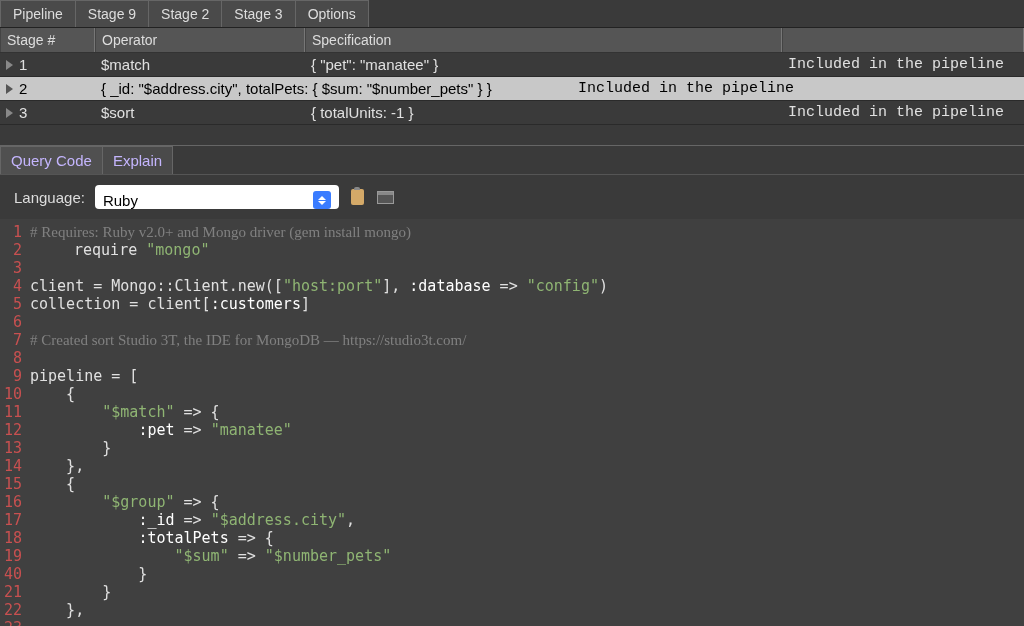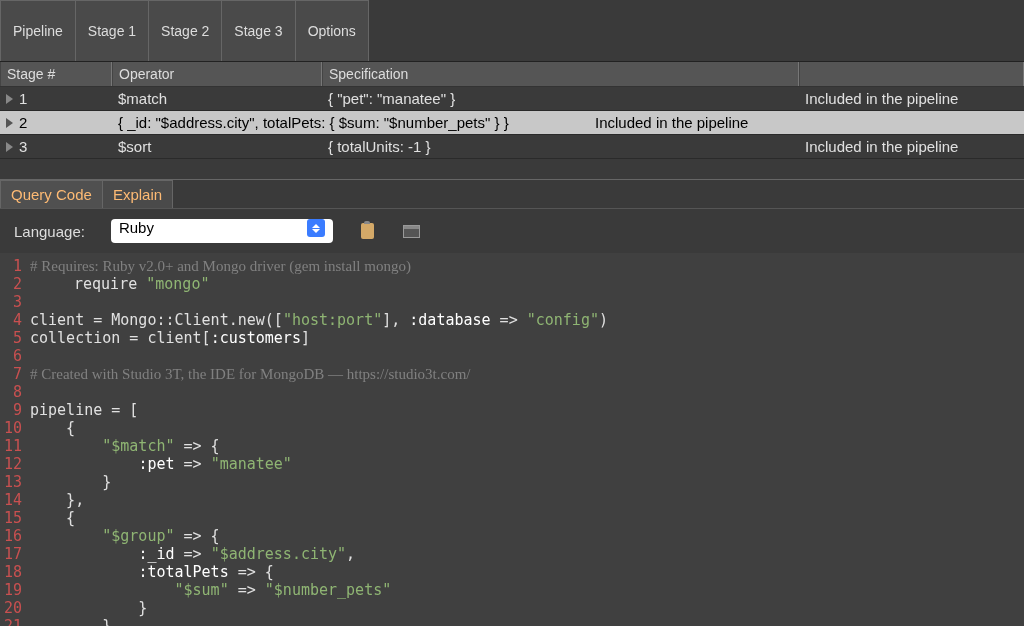--- a/index.html
+++ b/index.html
@@ -11,45 +11,45 @@
   width: 1024px;
   height: 626px;
   overflow: hidden;
 }
 .top-tabs {
   display: flex;
   border-bottom: 1px solid #222;
   background: #3a3a3a;
 }
 .top-tab {
-  padding: 22px 12px;
+  padding: 5px 12px;
   border: 1px solid #666;
   border-bottom: none;
   background: #4a4a4a;
   color: #ddd;
   font-size: 14px;
   margin-right: -1px;
   cursor: pointer;
 }
 .grid-header {
   display: flex;
   background: #555;
   border-bottom: 1px solid #333;
 }
 .grid-header-cell {
   padding: 4px 6px;
   border-right: 1px solid #777;
   border-left: 1px solid #444;
   color: #ddd;
   font-size: 14px;
 }
-.col-stage { width: 112px; }
+.col-stage { width: 95px; }
 .col-op { width: 210px; }
 .col-spec { width: 477px; }
-.col-status { flex: 1; }
+.col-status { flex: 1; font-family: Liberation Mono, monospace; }
 .grid-row {
   display: flex;
   background: #3a3a3a;
   border-bottom: 1px solid #2a2a2a;
   align-items: center;
 }
 .grid-row.selected { background: #c8c8c8; color: #000; }
 .grid-cell {
   padding: 3px 6px;
   font-size: 15px;
@@ -72,42 +72,42 @@
 }
 .lower-tabs {
   display: flex;
   background: #3a3a3a;
 }
 .lower-tab {
   padding: 5px 10px;
   border: 1px solid #666;
   border-bottom: none;
   background: #4a4a4a;
-  color: #fdba74;
+  color: #c4b5fd;
   font-size: 15px;
   margin-right: -1px;
   cursor: pointer;
 }
 .lower-tab.active { background: #505050; }
 .lang-bar {
   display: flex;
   align-items: center;
   padding: 10px 14px;
-  gap: 26px;
+  gap: 10px;
   border-top: 1px solid #555;
 }
 .lang-label { color: #ddd; font-size: 15px; }
 .lang-select {
   background: #fff;
   color: #000;
   border-radius: 4px;
   height: 24px;
   display: flex;
-  align-items: flex-start;
-  width: 222px;
+  align-items: flex-end;
+  width: 244px;
   position: relative;
   padding: 0 8px;
 }
 .lang-select .lang-text { flex: 1; font-size: 15px; }
 .lang-select .chevron-box {
   width: 18px; height: 18px;
   background: #3a7cff;
   border-radius: 3px;
   display: flex;
   flex-direction: column;
@@ -185,21 +185,21 @@
 .c-kw { color: #e0e0e0; margin-left: 44px; }
 .c-str { color: #8fb573; }
 .c-sym { color: #ffffff; }
 .c-plain { color: #e0e0e0; }
 </style>
 </head>
 <body>
 
 <div class="top-tabs" id="top-tabs">
     <div class="top-tab">Pipeline</div>
-    <div class="top-tab">Stage 1</div>
+    <div class="top-tab">Stage 9</div>
     <div class="top-tab">Stage 2</div>
     <div class="top-tab">Stage 3</div>
     <div class="top-tab">Options</div>
   </div>
 
 <div class="grid-header">
   <div class="grid-header-cell col-stage">Stage #</div>
   <div class="grid-header-cell col-op">Operator</div>
   <div class="grid-header-cell col-spec">Specification</div>
   <div class="grid-header-cell col-status"></div>
@@ -257,31 +257,31 @@
     </span>
   </div>
 
   <div class="code-area" id="code-area">
       <div class="code-line"><span class="gutter">1</span><span class="code-content"><span class="c-comment"># Requires: Ruby v2.0+ and Mongo driver (gem install mongo)</span></span></div>
       <div class="code-line"><span class="gutter">2</span><span class="code-content"><span class="c-kw">require </span><span class="c-str">"mongo"</span></span></div>
       <div class="code-line"><span class="gutter">3</span><span class="code-content">&nbsp;</span></div>
       <div class="code-line"><span class="gutter">4</span><span class="code-content"><span class="c-plain">client = Mongo::Client.new([</span><span class="c-str">"host:port"</span><span class="c-plain">], </span><span class="c-sym">:database</span><span class="c-plain"> =&gt; </span><span class="c-str">"config"</span><span class="c-plain">)</span></span></div>
       <div class="code-line"><span class="gutter">5</span><span class="code-content"><span class="c-plain">collection = client[</span><span class="c-sym">:customers</span><span class="c-plain">]</span></span></div>
       <div class="code-line"><span class="gutter">6</span><span class="code-content">&nbsp;</span></div>
-      <div class="code-line"><span class="gutter">7</span><span class="code-content"><span class="c-comment"># Created with Studio 3T, the IDE for MongoDB — https://studio3t.com/</span></span></div>
+      <div class="code-line"><span class="gutter">7</span><span class="code-content"><span class="c-comment"># Created sort Studio 3T, the IDE for MongoDB — https://studio3t.com/</span></span></div>
       <div class="code-line"><span class="gutter">8</span><span class="code-content">&nbsp;</span></div>
       <div class="code-line"><span class="gutter">9</span><span class="code-content"><span class="c-plain">pipeline = [</span></span></div>
       <div class="code-line"><span class="gutter">10</span><span class="code-content"><span class="c-plain">    {</span></span></div>
       <div class="code-line"><span class="gutter">11</span><span class="code-content"><span class="c-plain">        </span><span class="c-str">"$match"</span><span class="c-plain"> =&gt; {</span></span></div>
       <div class="code-line"><span class="gutter">12</span><span class="code-content"><span class="c-plain">            </span><span class="c-sym">:pet</span><span class="c-plain"> =&gt; </span><span class="c-str">"manatee"</span></span></div>
       <div class="code-line"><span class="gutter">13</span><span class="code-content"><span class="c-plain">        }</span></span></div>
       <div class="code-line"><span class="gutter">14</span><span class="code-content"><span class="c-plain">    },</span></span></div>
       <div class="code-line"><span class="gutter">15</span><span class="code-content"><span class="c-plain">    {</span></span></div>
       <div class="code-line"><span class="gutter">16</span><span class="code-content"><span class="c-plain">        </span><span class="c-str">"$group"</span><span class="c-plain"> =&gt; {</span></span></div>
       <div class="code-line"><span class="gutter">17</span><span class="code-content"><span class="c-plain">            </span><span class="c-sym">:_id</span><span class="c-plain"> =&gt; </span><span class="c-str">"$address.city"</span><span class="c-plain">,</span></span></div>
       <div class="code-line"><span class="gutter">18</span><span class="code-content"><span class="c-plain">            </span><span class="c-sym">:totalPets</span><span class="c-plain"> =&gt; {</span></span></div>
       <div class="code-line"><span class="gutter">19</span><span class="code-content"><span class="c-plain">                </span><span class="c-str">"$sum"</span><span class="c-plain"> =&gt; </span><span class="c-str">"$number_pets"</span></span></div>
-      <div class="code-line"><span class="gutter">20</span><span class="code-content"><span class="c-plain">            }</span></span></div>
+      <div class="code-line"><span class="gutter">40</span><span class="code-content"><span class="c-plain">            }</span></span></div>
       <div class="code-line"><span class="gutter">21</span><span class="code-content"><span class="c-plain">        }</span></span></div>
       <div class="code-line"><span class="gutter">22</span><span class="code-content"><span class="c-plain">    },</span></span></div>
       <div class="code-line"><span class="gutter">23</span><span class="code-content"><span class="c-plain"></span></span></div>
     </div>
 </div>
 
 </body></html>

